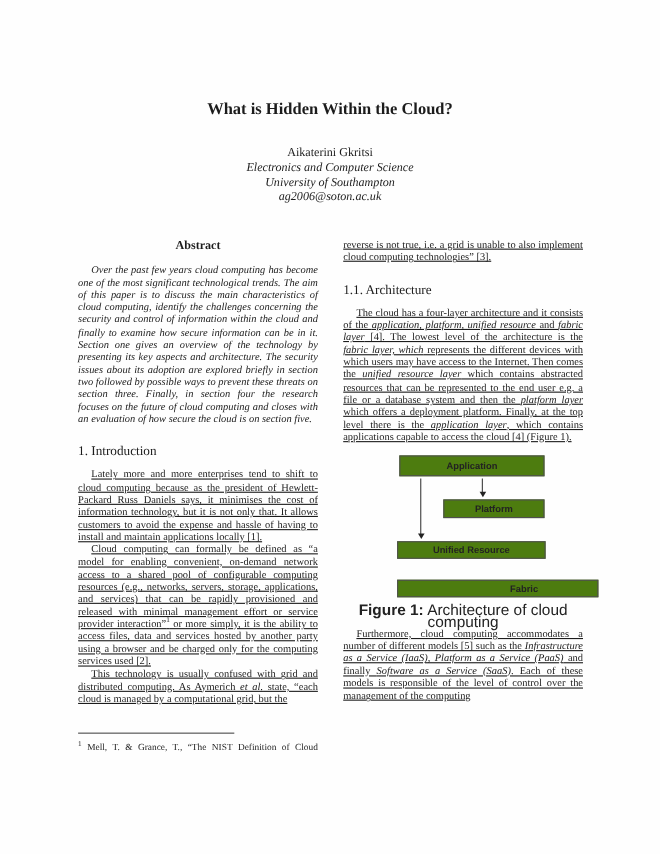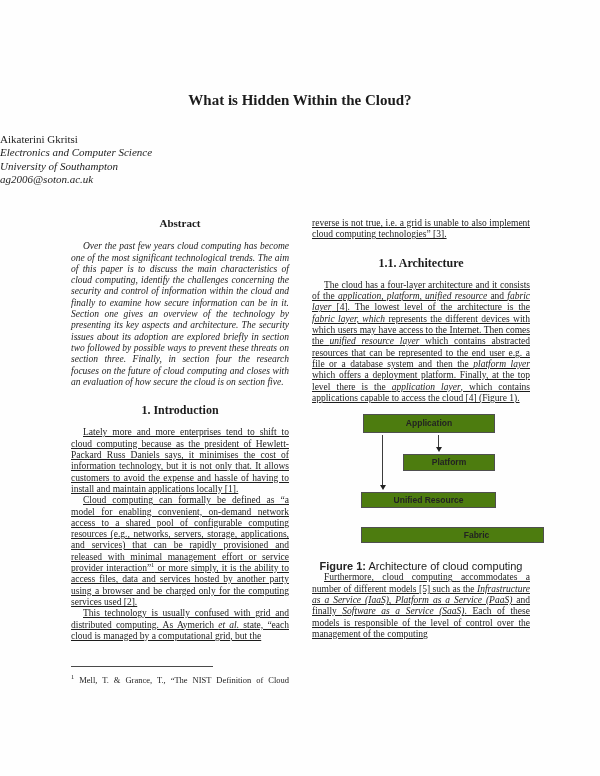--- a/index.html
+++ b/index.html
@@ -17,21 +17,21 @@
     top: 92px; left: 0;
     width: 600px;
     text-align: center;
     font-size: 15px;
     font-weight: bold;
   }
   .authors {
     position: absolute;
     top: 133px; left: 0;
     width: 600px;
-    text-align: left;
+    text-align: center;
     font-size: 11px;
     line-height: 13.4px;
   }
   .authors .affil { font-style: italic; }
   .col {
     position: absolute;
     top: 218px;
     width: 218px;
     font-size: 9.5px;
     line-height: 11.3px;
@@ -44,23 +44,23 @@
     font-weight: bold;
     font-size: 11px;
     margin: 0 0 12px 0;
   }
   .abstract-body {
     font-style: italic;
     text-indent: 12px;
     margin: 0;
   }
   .section-heading {
-    font-weight: bold;
+    font-weight: normal;
     font-size: 12px;
-    text-align: center;
+    text-align: left;
     margin: 17px 0 11px 0;
   }
   p.body-para { margin: 0; text-indent: 12px; text-decoration: underline; }
   p.no-indent { text-indent: 0; }
   sup.fn { font-size: 6.5px; vertical-align: super; line-height: 0; }
   
   .footnote-block {
     position: absolute;
     left: 71px; top: 666px;
     width: 218px;
@@ -100,24 +100,24 @@
   .arrow-head {
     position: absolute;
     width: 0; height: 0;
     border-left: 3px solid transparent;
     border-right: 3px solid transparent;
     border-top: 5px solid #222;
   }
   .arrow-head.a1 { left: 124px; top: 33px; }
   .arrow-head.a2 { left: 68px;  top: 71px; }
   .fig-caption {
-    margin-top: 17px;
+    margin-top: 5px;
     text-align: center;
     font-family: "Liberation Sans", sans-serif;
-    font-size: 11px;
+    font-size: 14px;
     color: #222;
   }
   .fig-caption .cap-label { font-weight: bold; }
   .models-para { margin-top: 13px; }
 </style>
 </head>
 <body>
 
 <div class="page">
 

